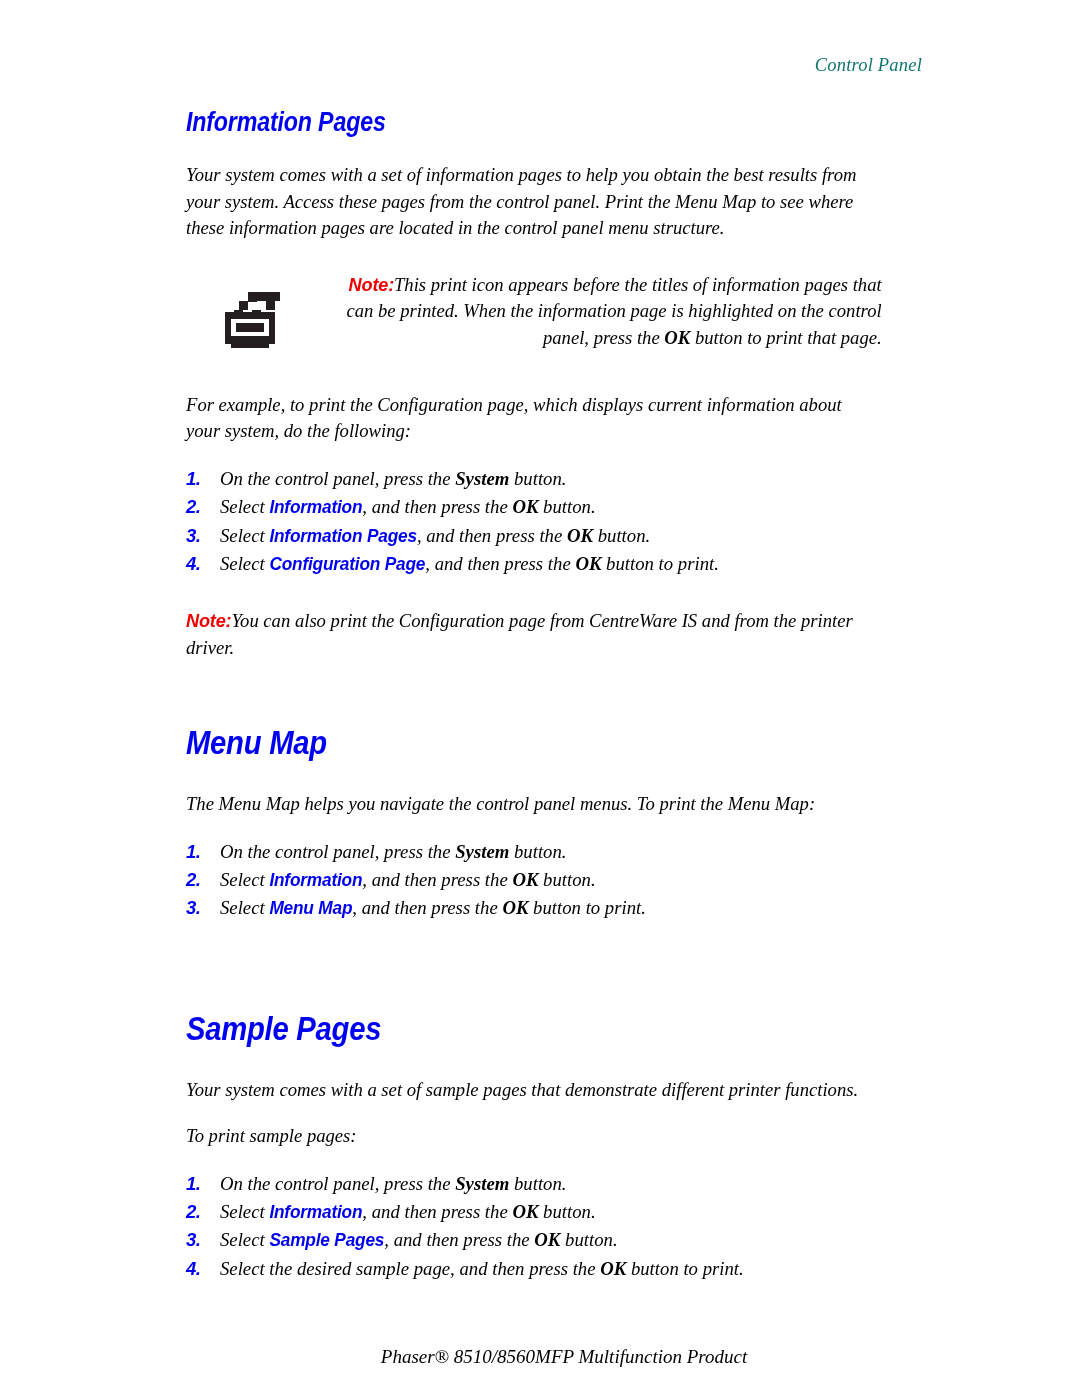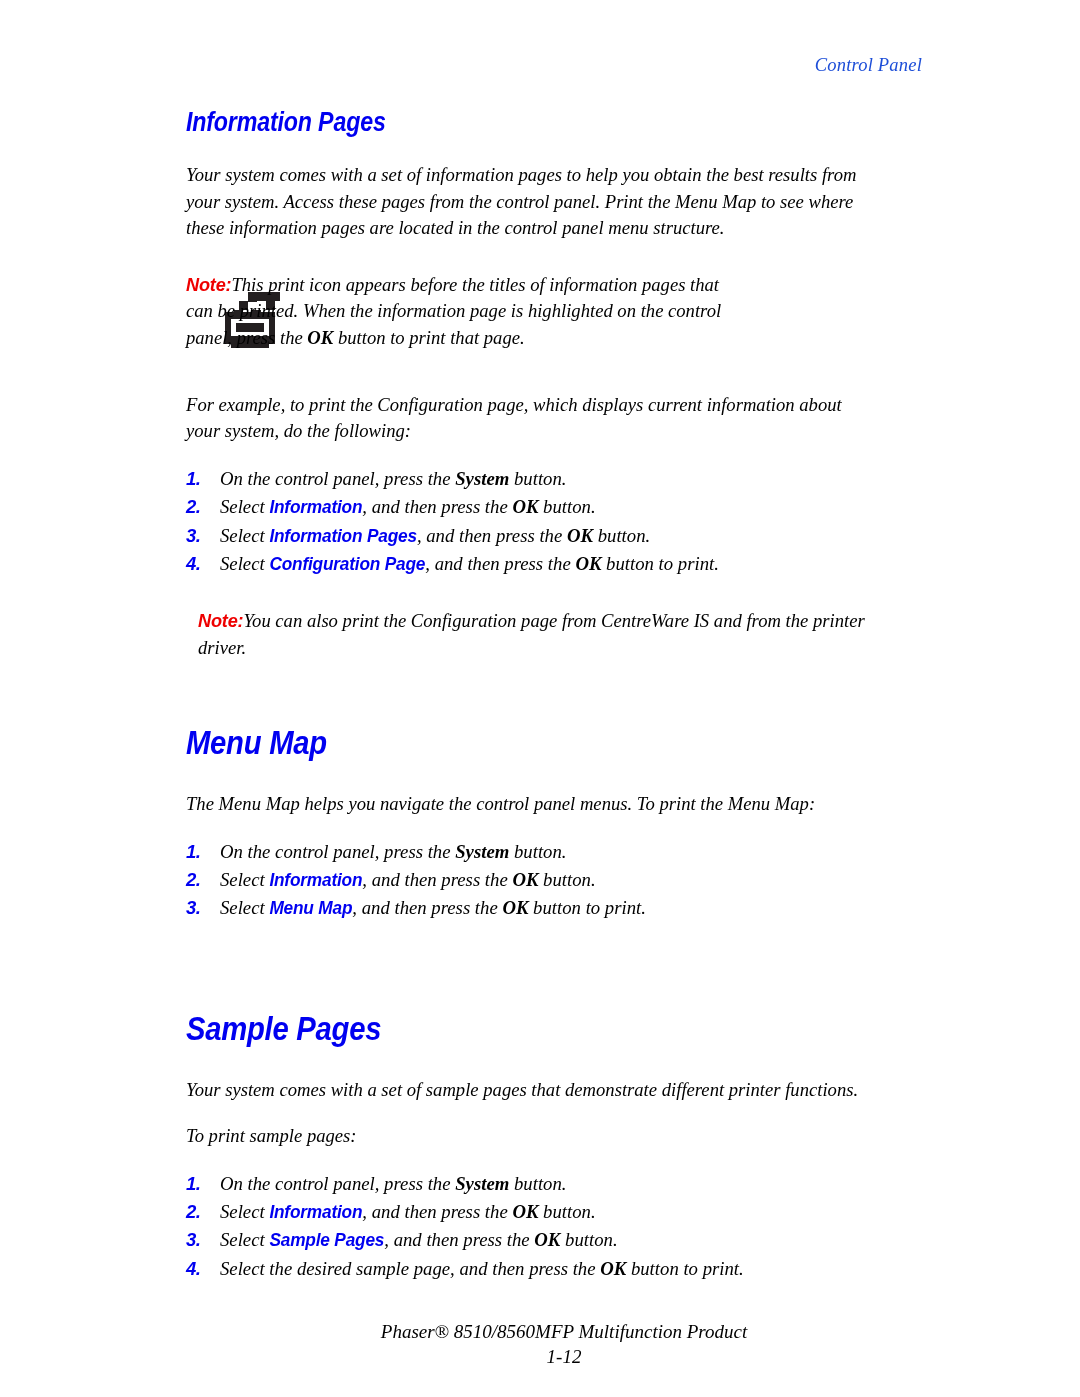--- a/index.html
+++ b/index.html
@@ -22,21 +22,21 @@
   }
 
   
   .running-header {
     position: absolute;
     top: 55px;
     right: 158px;
     font-family: "Liberation Serif", serif;
     font-style: italic;
     font-size: 18.5px;
-    color: #1d4ed8;
+    color: #0f766e;
     letter-spacing: 0.2px;
     white-space: nowrap;
   }
 
   
   .content {
     position: absolute;
     left: 186px;
     top: 108px;
     width: 722px;
@@ -113,25 +113,27 @@
     min-height: 86px;
   }
   .icon-note .printer-icon {
     position: absolute;
     left: 36px;
     top: 16px;
     width: 62px;
     height: 62px;
   }
   .icon-note .note-body {
+    margin-left: 136px;
     width: 586px;
-  }
-
-  
-  .plain-note { width: 722px; margin-left: 12px; }
+    text-align: right;
+  }
+
+  
+  .plain-note { width: 722px; }
 
   
   ol.steps {
     list-style: none;
     margin: 0;
     padding: 0;
   }
   ol.steps li {
     position: relative;
     padding-left: 34px;
@@ -321,16 +323,15 @@
           <span class="step-text"><span>Select the desired sample page, and then press the </span><span class="ui-bold">OK</span><span> button to print.</span></span>
         </li>
       </ol>
 
     </div>
 
   </div>
 
   <div class="footer">
     <span>Phaser® 8510/8560MFP Multifunction Product</span>
-    <span class="page-num">1-12</span>
   </div>
 
 </div>
 
 </body></html>

